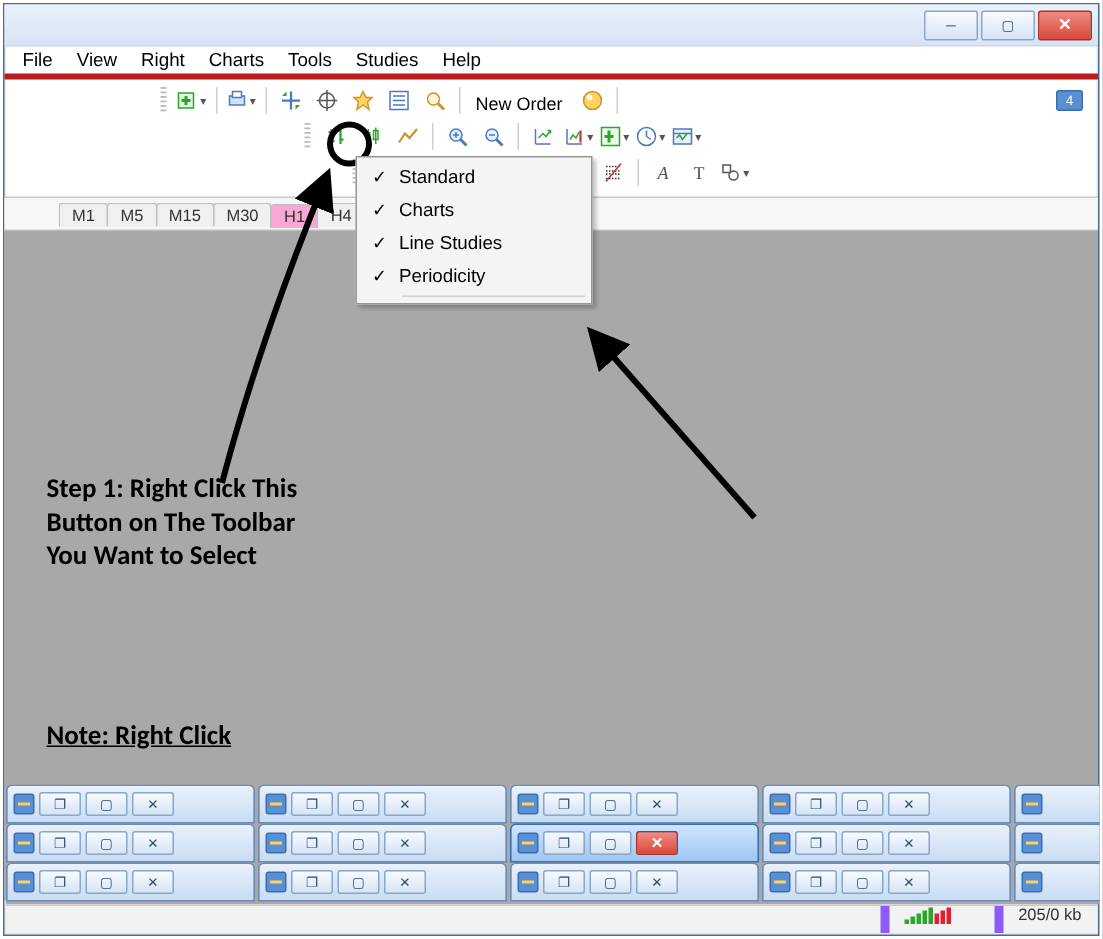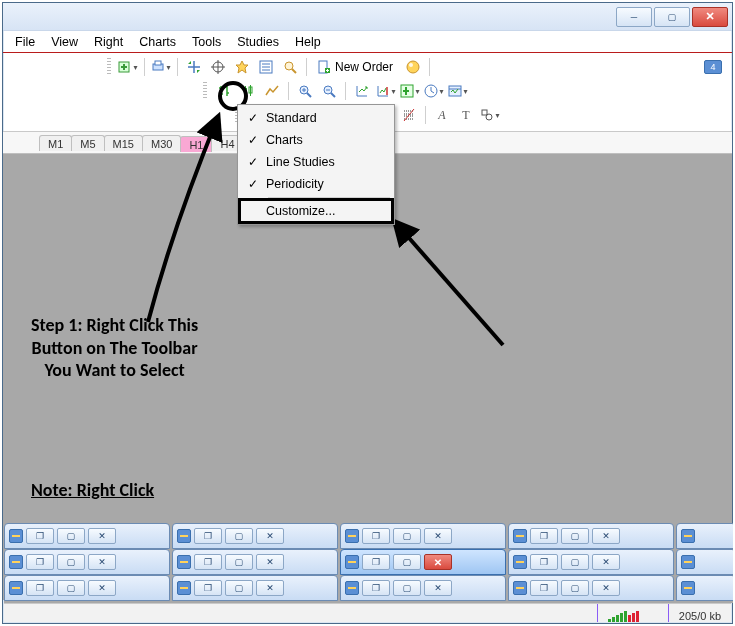--- a/index.html
+++ b/index.html
@@ -52,21 +52,21 @@
   }
   
   .menubar {
     height: 22px;
     display: flex;
     align-items: center;
     gap: 16px;
     padding-left: 12px;
     font-size: 12.5px;
     color: #000;
-    border-bottom: 1px solid #b91c1c;
+    border-bottom: 4px solid #b91c1c;
   }
   .menubar span { cursor: default; }
   
   .toolbars {
     padding: 2px 0 4px 0;
     border-bottom: 1px solid #c9c9c9;
   }
   .tb-row {
     height: 24px;
     display: flex;
@@ -95,25 +95,26 @@
   .tb-sep {
     width: 1px; height: 18px;
     background: #cfcfcf;
     margin: 0 3px;
   }
   .tb-text-btn {
     height: 20px;
     padding: 0 6px 0 4px;
     border: 1px solid transparent;
     border-radius: 2px;
-    display: flex; align-items:center;
+    display: flex; align-items:flex-start;
     gap:4px;
     font-size: 12px;
     cursor: pointer;
     white-space: nowrap;
+    flex-direction: column;
   }
   .sq-badge {
     width:18px; height:14px;
     background:#5b8fd4;
     border:1px solid #3a6fae;
     color:#fff;
     font-size:9px;
     line-height:12px;
     text-align:center;
     border-radius:2px;
@@ -284,24 +285,24 @@
   .statusbar .spacer { flex:1; }
   .conn-bars {
     width:40px; height:12px;
     display:flex; align-items:flex-end;
     gap:1px;
     margin-right:10px;
   }
   .conn-bars i { width:3px; background:#2fa32f; display:block; }
   .conn-bars i.r { background:#d23; }
   .status-sect {
-    border-left:1px solid #8b5cf6;
+    border-left:6px solid #8b5cf6;
     padding:0 10px;
     height:100%;
-    display:flex; align-items:flex-end;
+    display:flex; align-items:flex-start;
   }
   
   svg.ic { width:14px; height:14px; display:block; }
 </style>
 </head>
 <body>
 
 <div class="window">
 
   <div class="title-bar">
@@ -532,21 +533,21 @@
     <div class="tf-tab">M1</div>
     <div class="tf-tab">M5</div>
     <div class="tf-tab">M15</div>
     <div class="tf-tab">M30</div>
     <div class="tf-tab active">H1</div>
     <div class="tf-tab">H4</div>
     <div class="tf-tab">D</div>
   </div>
 
   <div class="client">
-    <div class="ann" style="left:28px; top:160px;text-align:center;">Step 1: Right Click This
+    <div class="ann" style="left:28px; top:160px;">Step 1: Right Click This
 Button on The Toolbar
 You Want to Select</div>
     <div class="ann note" style="left:28px; top:280px;margin-top:45px;">Note: Right Click</div>
   </div>
 
   <div class="circle" style="left:215px; top:78px;"></div>
   <svg class="overlay" viewBox="0 0 731 540">
     <defs>
       <marker id="arrow" viewBox="0 0 10 10" refX="8" refY="5" markerWidth="7" markerHeight="7" orient="auto-start-reverse">
         <path d="M 0 0 L 10 5 L 0 10 z" fill="#000"></path>
@@ -569,24 +570,20 @@
     </div>
     <div class="ctx-item">
       <span class="ctx-check">✓</span>
       <span>Line Studies</span>
     </div>
     <div class="ctx-item">
       <span class="ctx-check">✓</span>
       <span>Periodicity</span>
     </div>
     <div class="ctx-sep"></div>
-    <div class="ctx-item ctx-highlight">
-      <span class="ctx-check"></span>
-      <span>Customize...</span>
-    </div>
   </div>
 
   <div class="mdi-area">
     <div class="mdi-row">
       <div class="mdi-child">
         <span class="mdi-ico"></span>
         <span class="mdi-btn">❐</span>
         <span class="mdi-btn">▢</span>
         <span class="mdi-btn">✕</span>
       </div>

